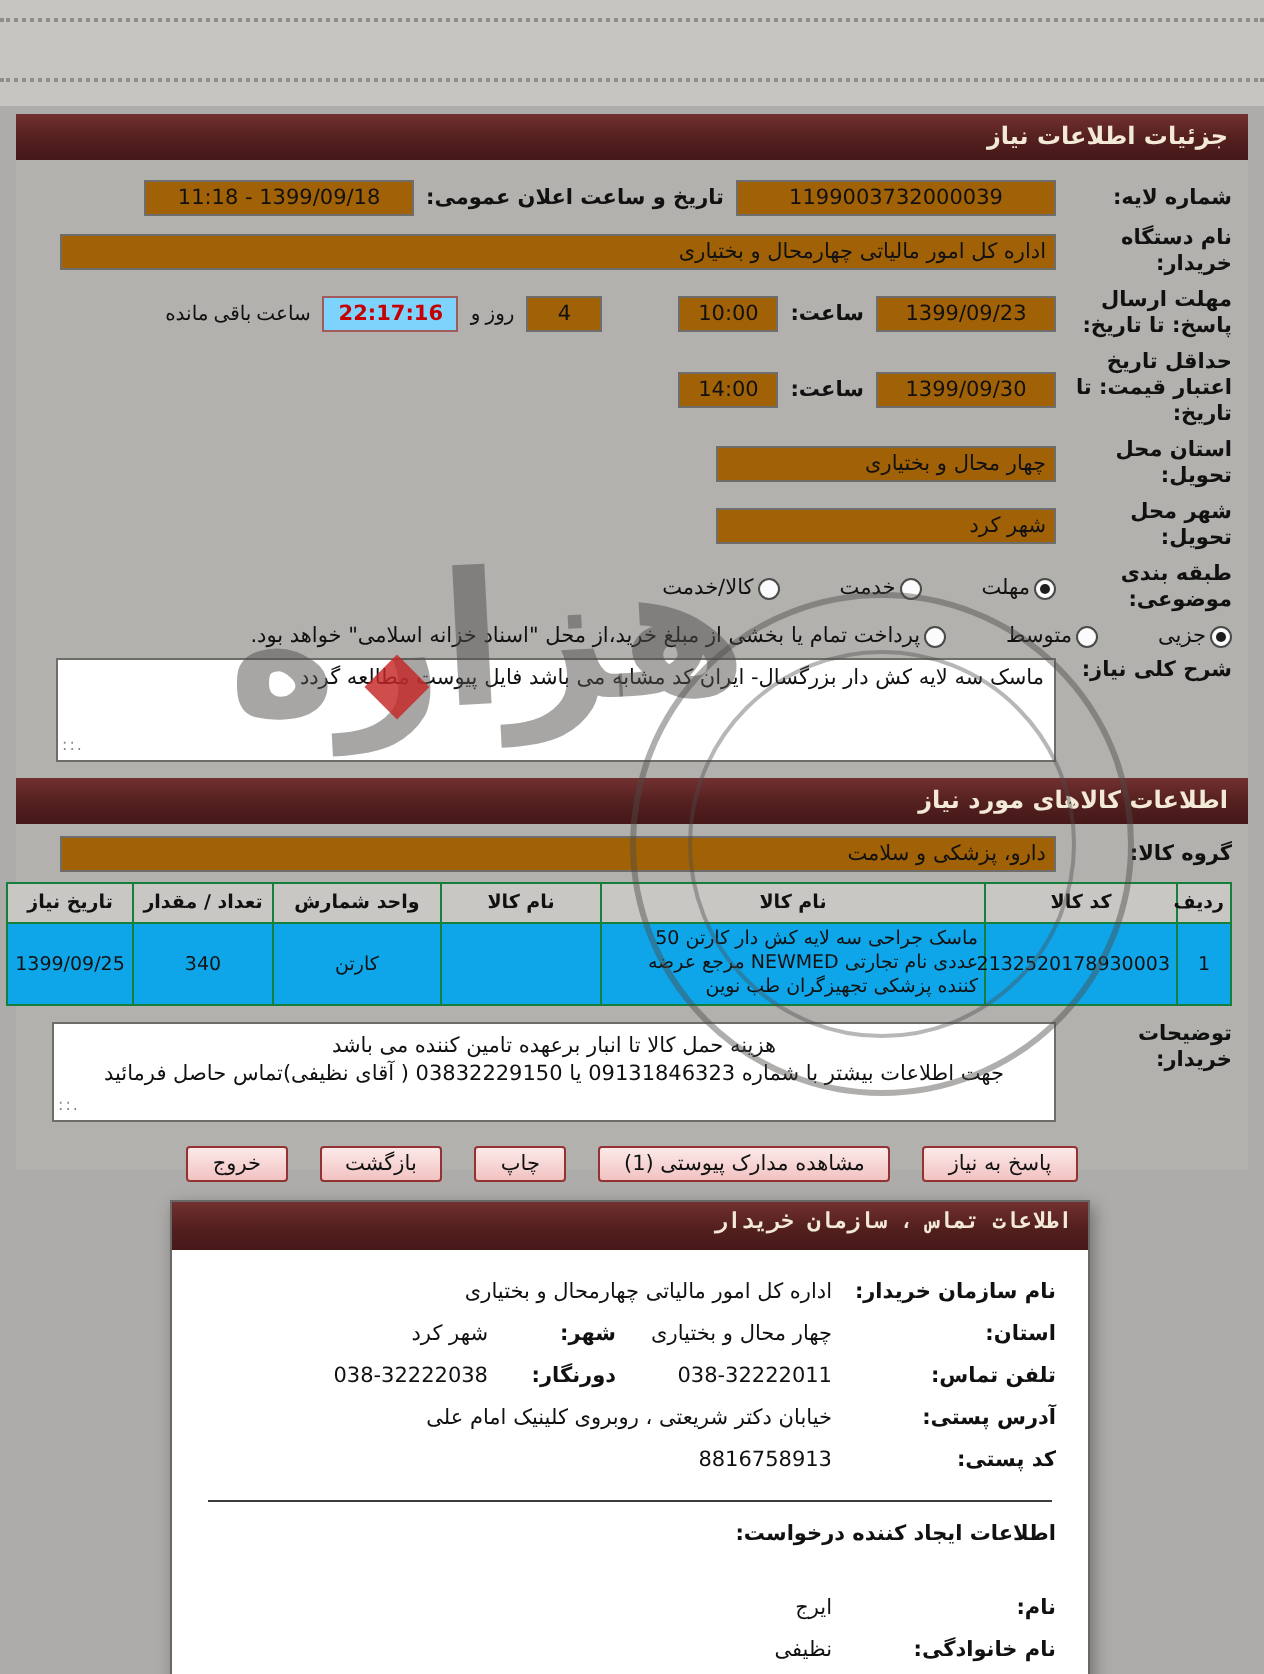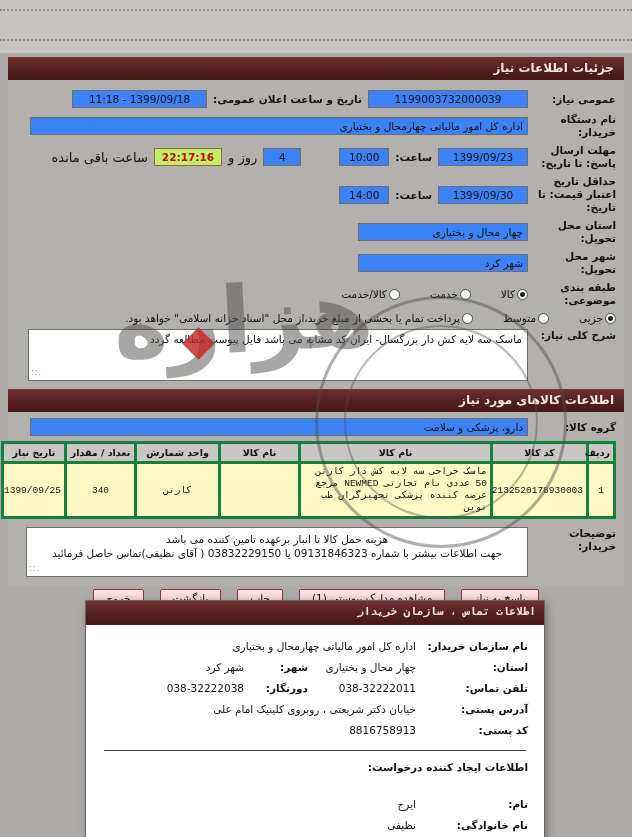--- a/index.html
+++ b/index.html
@@ -23,31 +23,31 @@
   .main-header { position:absolute; top:57px; right:8px; left:8px; }
 
   .form-area {
     position:absolute; top:80px; right:8px; left:8px; height:505px;
     background:#b3b1ae; padding:10px 8px 0;
   }
   .frow { display:flex; align-items:center; margin-bottom:5px; gap:4px; }
   .frow.top { align-items:flex-start; }
   .flabel { width:84px; flex-shrink:0; font-weight:bold; font-size:10.5px; line-height:13px; }
   .inline-lbl { font-weight:bold; font-size:10.5px; white-space:nowrap; padding:0 2px; }
-  .plain { font-size:13px; white-space:nowrap; padding:0 2px; }
+  .plain { font-size:10px; white-space:nowrap; padding:0 2px;font-family:Liberation Serif, serif; }
   .finput {
-    background:#3b82f6; border:1px solid #6f6d6a; height:18px; line-height:16px;
+    background:#a16207; border:1px solid #6f6d6a; height:18px; line-height:16px;
     padding:0 4px; font-size:10.5px; overflow:hidden; white-space:nowrap;
   }
   .center { text-align:center; }
   .grow { flex:1; margin-left:14px; }
   .w160{width:160px;} .w135{width:135px;} .w368{width:368px;} .w90{width:90px;}
   .w50{width:50px;} .w38{width:38px;} .w68{width:68px;} .w170{width:170px;}
   .spacer30 { width:30px; }
-  .remaining { color:#c60000; font-weight:bold; background:#bef264; border-color:#a05a5a; }
+  .remaining { color:#c60000; font-weight:bold; background:#7dd3fc; border-color:#a05a5a; }
 
   .contact-btn {
     background:#b7b5b2; border:1px solid #777573;
     box-shadow:inset 1px 1px 0 #dddbd8, inset -1px -1px 0 #8a8886;
     color:#c06a10; font-weight:bold; font-size:10px; padding:2px 8px;
     font-family:inherit; white-space:nowrap; cursor:pointer;
   }
 
   .radio { width:11px; height:11px; border-radius:50%; background:#fbfbfb;
     border:1px solid #4a4a4a; display:inline-block; position:relative; flex-shrink:0; }
@@ -58,23 +58,23 @@
   .tbox { position:relative; background:#fff; border:1px solid #6f6d6a;
     font-size:10.5px; line-height:14px; padding:2px 5px; overflow:hidden; }
   .desc-box { flex:1; margin-left:12px; height:52px; }
   .notes-box { flex:1; margin-left:10px; height:50px; text-align:center; padding-top:4px; }
   .grip { position:absolute; left:2px; bottom:0; color:#8a8a8a; font-size:8px; letter-spacing:1px; }
   .grip::before { content:".::"; }
 
   .inner-header { margin:8px -8px 6px; }
 
   .goods-table { width:100%; border-collapse:collapse; table-layout:fixed; margin-bottom:8px; }
-  .goods-table th, .goods-table td { border:3px solid #15803d; font-size:9.5px; padding:2px 3px; }
+  .goods-table th, .goods-table td { border:1px solid #15803d; font-size:9.5px; padding:2px 3px; }
   .goods-table th { background:#c9c7c4; font-weight:bold; height:20px; }
-  .goods-table td { background:#fef9c3; text-align:center; vertical-align:middle; height:38px;font-family:Liberation Mono, monospace; }
+  .goods-table td { background:#0ea5e9; text-align:center; vertical-align:middle; height:38px; }
   .goods-table td.name { text-align:right; line-height:12px; }
 
   .btn-row { display:flex; justify-content:center; gap:16px; margin-top:12px; }
   .pink-btn {
     background:linear-gradient(180deg,#fcE9e9,#f2c2c2); border:1px solid #933232;
     border-radius:2px; font-size:10.5px; color:#111; padding:2px 12px;
     font-family:inherit; white-space:nowrap; cursor:pointer;
   }
 
   
@@ -110,21 +110,21 @@
   <div class="top-strip">
     <div class="dotline dl1"></div>
     <div class="dotline dl2"></div>
   </div>
 
   <div class="bar main-header">جزئیات اطلاعات نیاز</div>
 
   <div class="form-area">
 
     <div class="frow">
-      <span class="flabel">عمومی نیاز:</span>
+      <span class="flabel">شماره لایه:</span>
       <span class="finput center w160">1199003732000039</span>
       <span class="inline-lbl">تاریخ و ساعت اعلان عمومی:</span>
       <span class="finput center w135">1399/09/18 - 11:18</span>
     </div>
 
     <div class="frow">
       <span class="flabel">نام دستگاه خریدار:</span>
       <span class="finput grow">اداره کل امور مالیاتی چهارمحال و بختیاری</span>
     </div>
 
@@ -155,21 +155,21 @@
 
     <div class="frow">
       <span class="flabel">شهر محل تحویل:</span>
       <span class="finput w170">شهر کرد</span>
     </div>
 
     <div class="frow">
       <span class="flabel">طبقه بندی موضوعی:</span>
       <span class="opt">
         <span class="radio selected"></span>
-        <span>کالا</span>
+        <span>مهلت</span>
       </span>
       <span class="opt">
         <span class="radio"></span>
         <span>خدمت</span>
       </span>
       <span class="opt">
         <span class="radio"></span>
         <span>کالا/خدمت</span>
       </span>
     </div>

